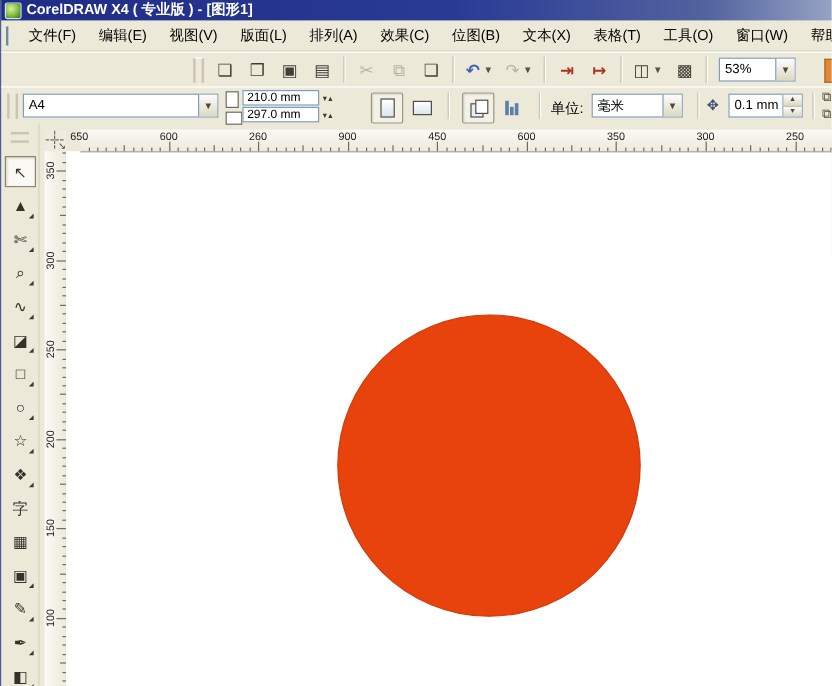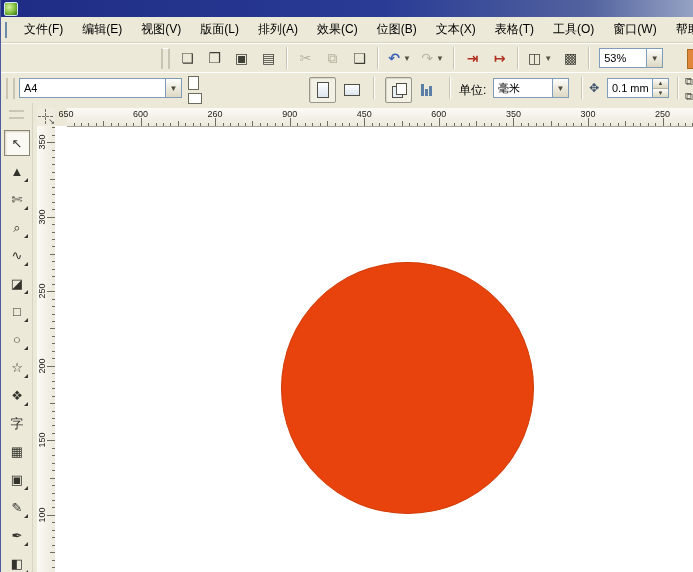--- a/index.html
+++ b/index.html
@@ -183,20 +183,21 @@
     background:#E8430D;border:1px solid #D23A06;box-sizing:border-box;
   }
 </style>
 </head>
 <body>
 
 <div class="window">
 
   <div class="titlebar">
     <span class="app-icon"></span>
+    <span class="title-text">CorelDRAW X4 ( 专业版 ) - [图形1]</span>
   </div>
 
   <div class="menubar">
     <span class="doc-icon"></span>
     <div class="menus">
 
         <span class="menu-item">文件(F)</span>
 
         <span class="menu-item">编辑(E)</span>
 
@@ -327,20 +328,30 @@
     <span class="grip-p"></span>
 
     <div class="combo paper-combo">
       <span class="cval">A4</span>
       <span class="carr">▼</span>
     </div>
 
     <div class="wh-icons">
       <span class="page-ico"></span>
       <span class="page-ico h"></span>
+    </div>
+    <div class="wh-fields">
+      <span class="mini-row">
+        <span class="mini-field">210.0 mm</span>
+        <span class="mini-spin">▾▴</span>
+      </span>
+      <span class="mini-row">
+        <span class="mini-field">297.0 mm</span>
+        <span class="mini-spin">▾▴</span>
+      </span>
     </div>
 
     <span class="pbtn pressed" style="left:308px;">
       <span class="ic-portrait"></span>
     </span>
     <span class="pbtn" style="left:337px;">
       <span class="ic-landscape"></span>
     </span>
 
     <span class="psep" style="left:372px;"></span>

